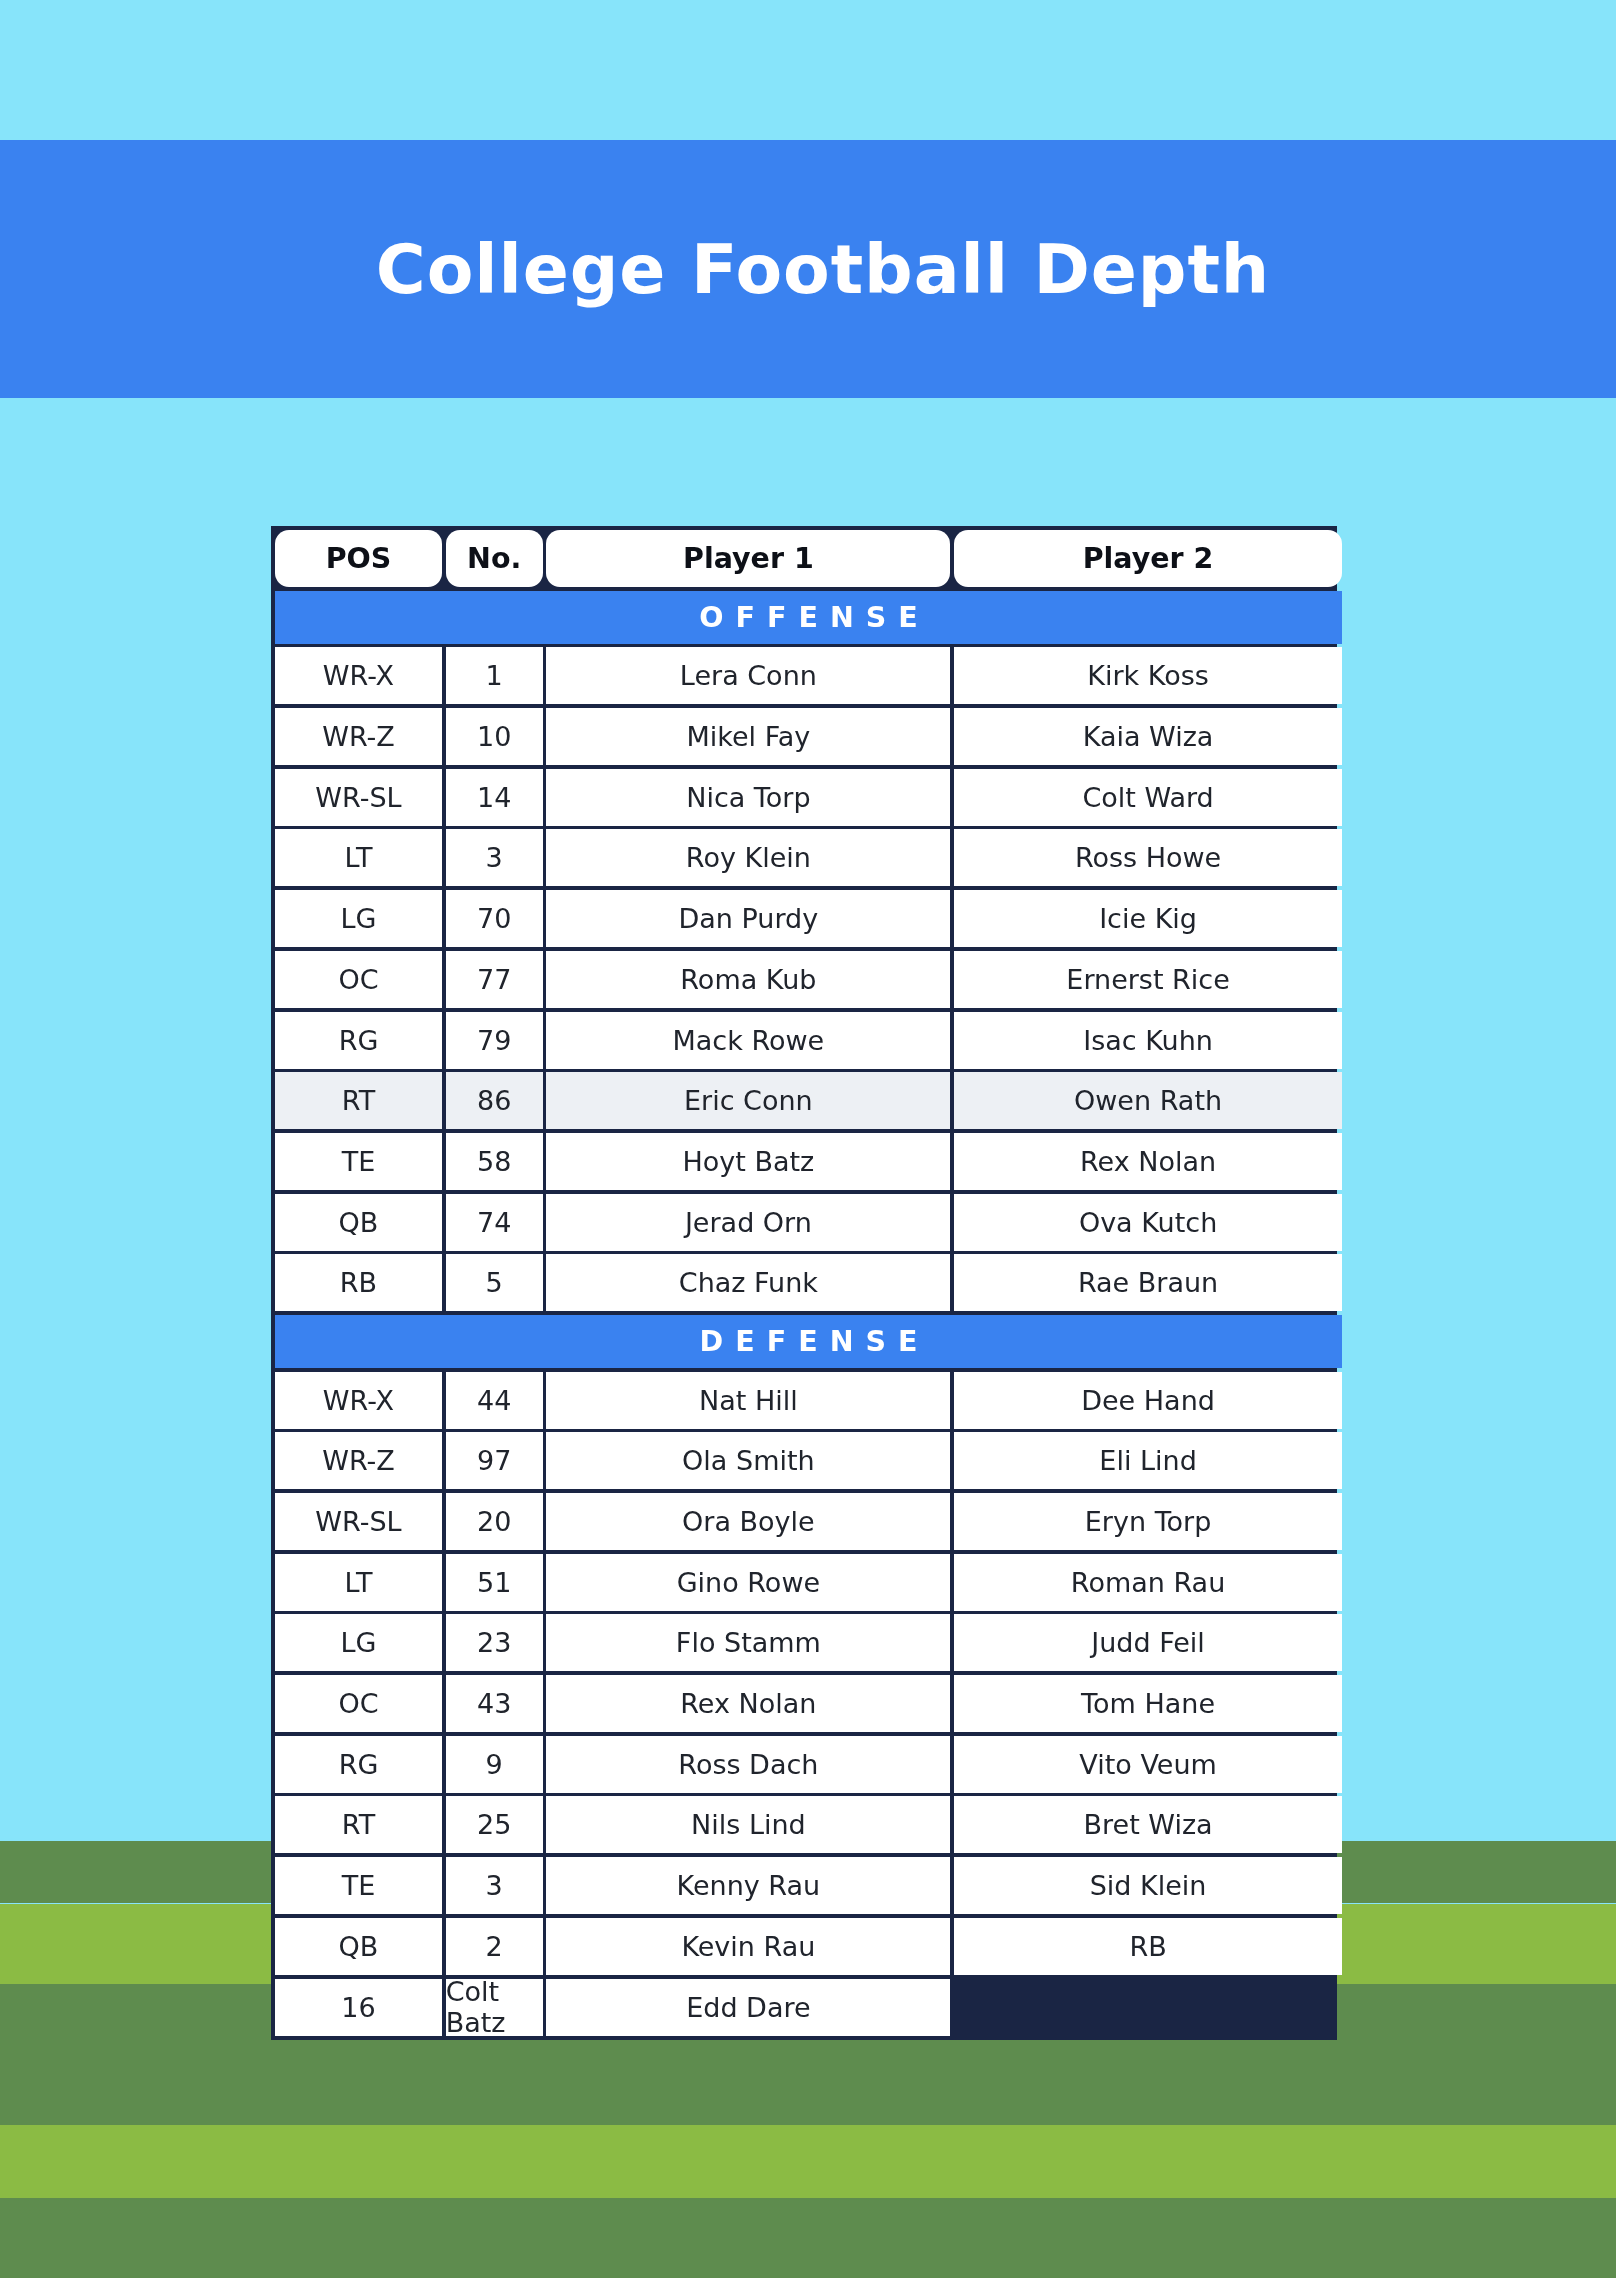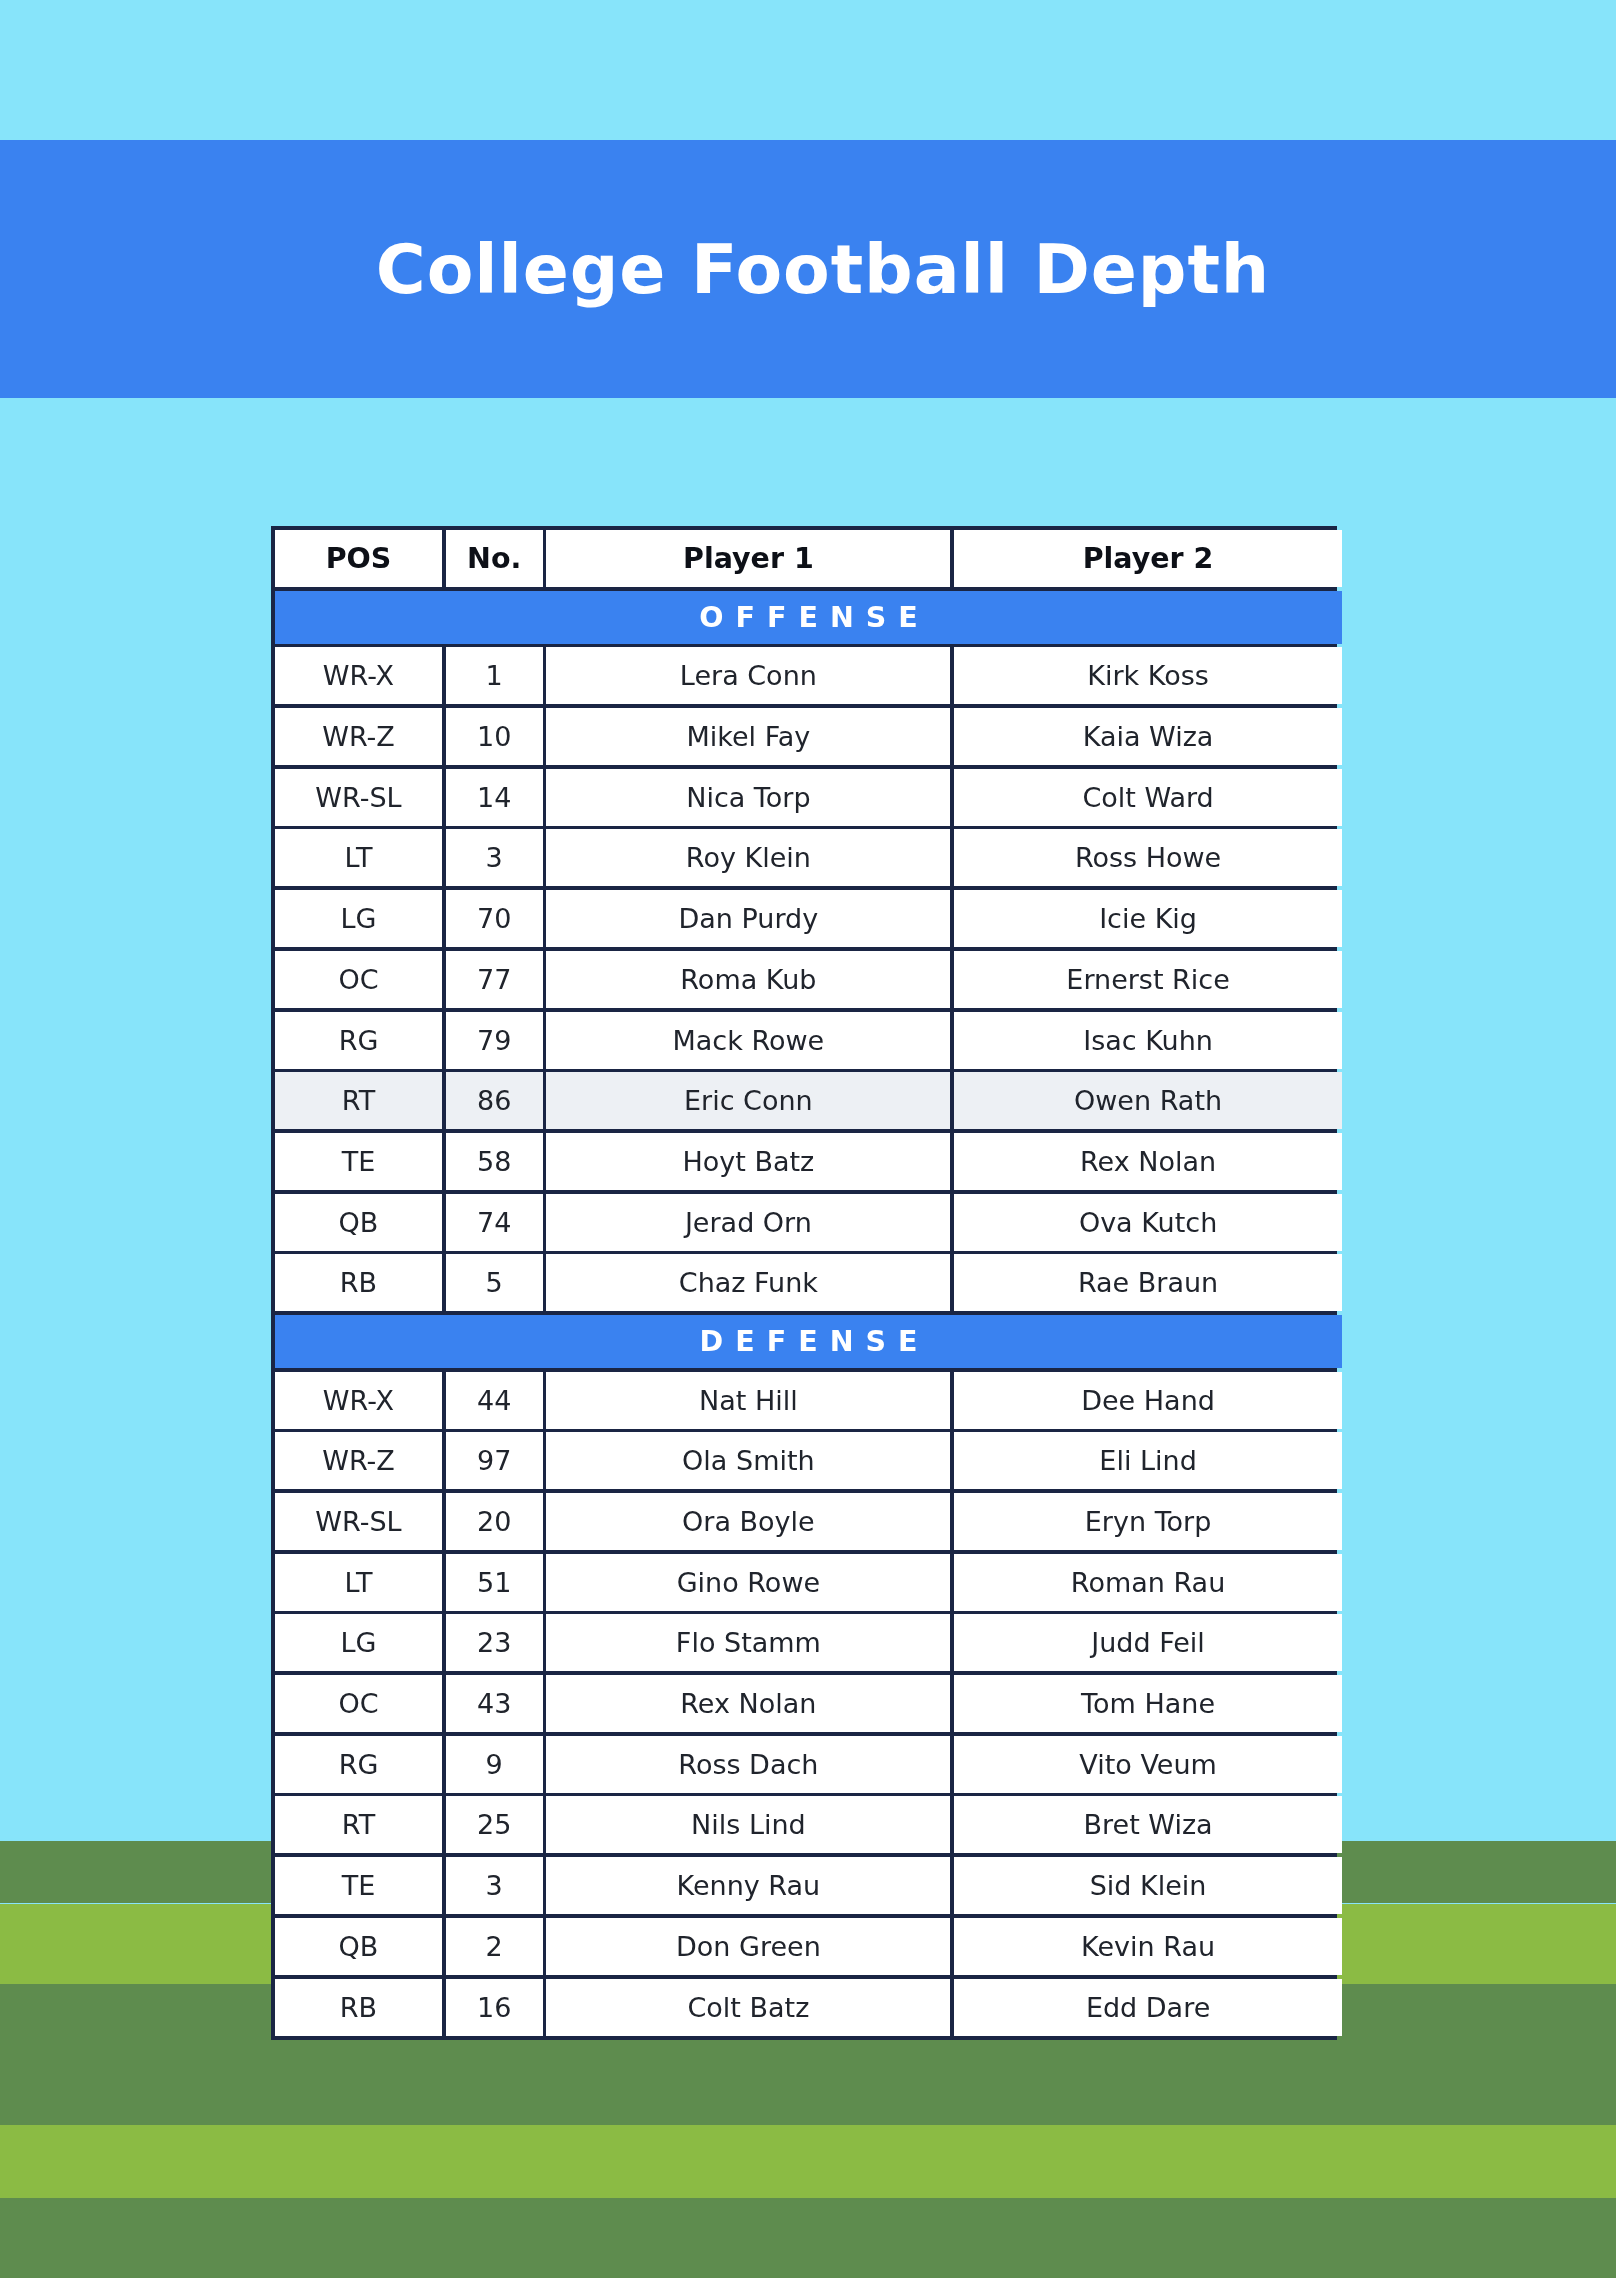--- a/index.html
+++ b/index.html
@@ -65,20 +65,21 @@
     background: #FFFFFF;
     display: flex;
     align-items: center;
     justify-content: center;
     overflow: hidden;
   }
   .header-cell {
     font-weight: bold;
     font-size: 28.5px;
     color: #0D1017;
+    border-radius: 14px;
   }
   .band-cell {
     grid-column: 1 / -1;
     background: #3A82F0;
     color: #FFFFFF;
     font-weight: bold;
     font-size: 28.5px;
     letter-spacing: 12px;
     padding-left: 12px;         
   }
@@ -185,20 +186,19 @@
     <div class="cell data-cell pos-cell">RT</div>
     <div class="cell data-cell no-cell">25</div>
     <div class="cell data-cell p1-cell">Nils Lind</div>
     <div class="cell data-cell p2-cell">Bret Wiza</div>
     <div class="cell data-cell pos-cell">TE</div>
     <div class="cell data-cell no-cell">3</div>
     <div class="cell data-cell p1-cell">Kenny Rau</div>
     <div class="cell data-cell p2-cell">Sid Klein</div>
     <div class="cell data-cell pos-cell">QB</div>
     <div class="cell data-cell no-cell">2</div>
-    <div class="cell data-cell p1-cell">Don Green</div>
     <div class="cell data-cell p2-cell">Kevin Rau</div>
     <div class="cell data-cell pos-cell">RB</div>
     <div class="cell data-cell no-cell">16</div>
     <div class="cell data-cell p1-cell">Colt Batz</div>
     <div class="cell data-cell p2-cell">Edd Dare</div>
   </div>
 
 
 </body></html>

